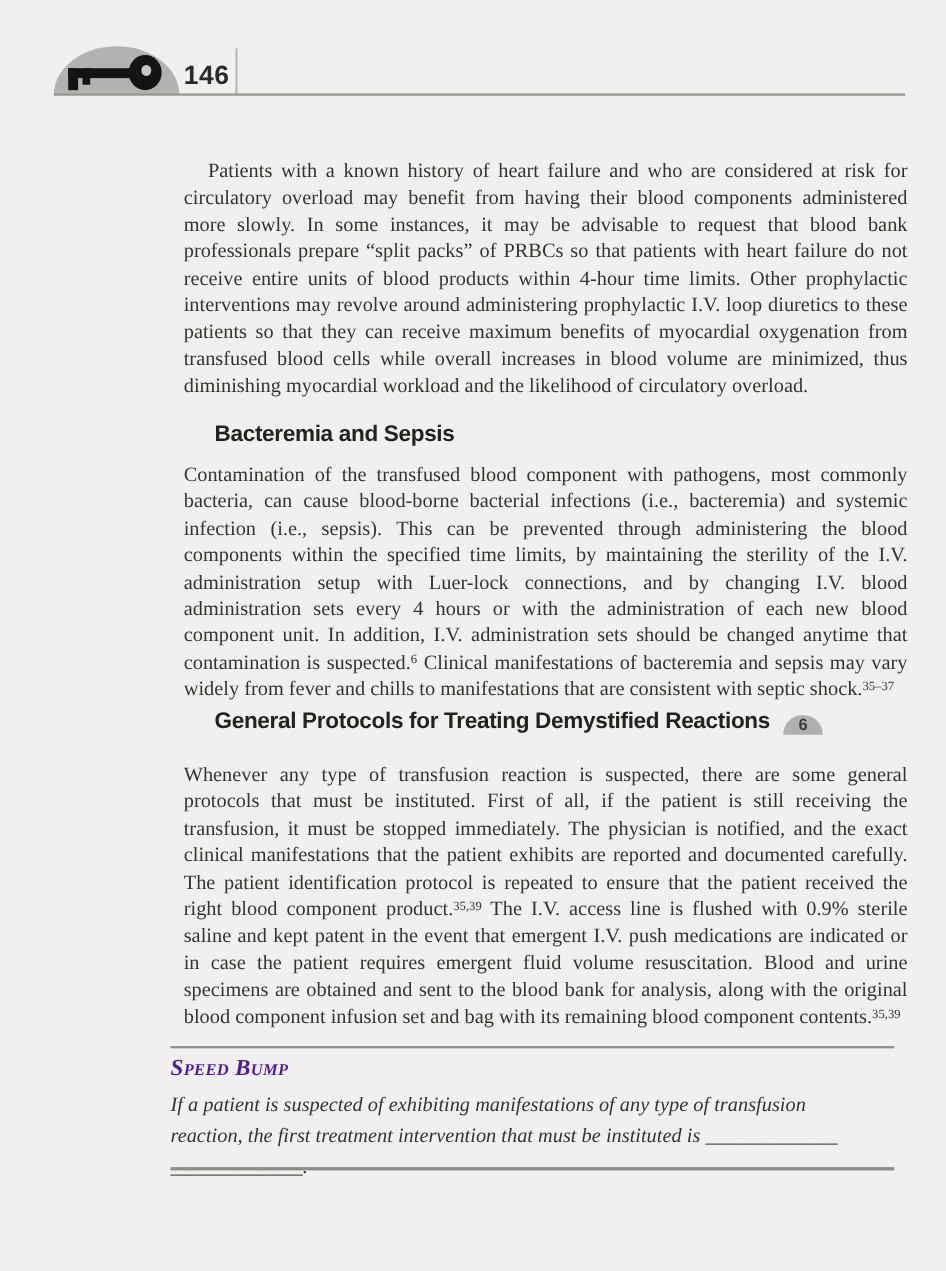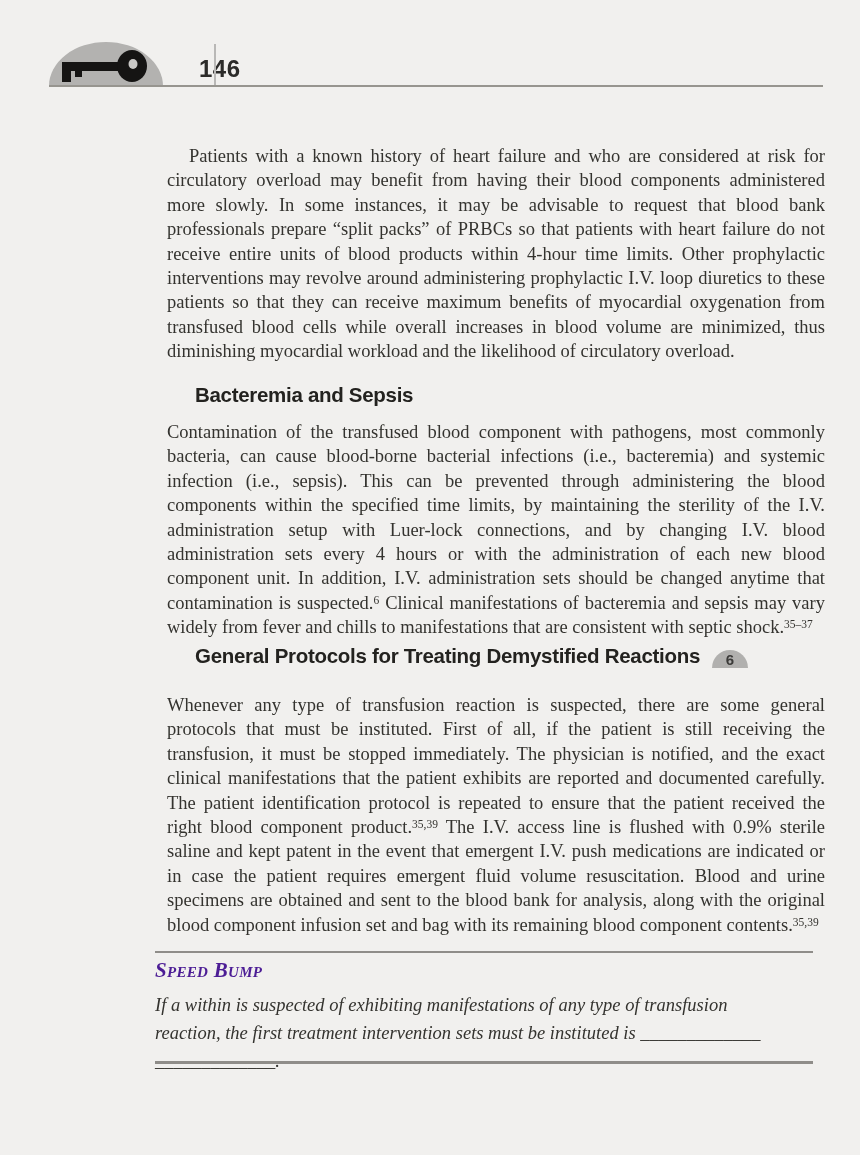--- a/index.html
+++ b/index.html
@@ -15,21 +15,21 @@
 
   
   .dome {
     position:absolute; left:49px; top:42px; width:114px; height:44px;
     background:#b3b2b0; border-radius:57px 57px 0 0 / 44px 44px 0 0;
   }
   .key-svg { position:absolute; left:60px; top:50px; width:92px; height:34px; }
   .page-number {
     position:absolute; left:167px; top:55px;
     font-family:"Liberation Sans", sans-serif; font-weight:bold;
-    font-size:24px; color:#2c2b29; letter-spacing:0.5px;margin-left:32px;
+    font-size:24px; color:#2c2b29; letter-spacing:0.5px;
   }
   .header-vline {
     position:absolute; left:214px; top:44px; width:2px; height:42px;
     background:#b9b8b6;
   }
   .book-title {
     position:absolute; right:56px; top:50px;
     font-family:"Liberation Sans", sans-serif; font-weight:bold;
     font-size:27px; color:#242320; letter-spacing:-0.4px;
   }
@@ -98,19 +98,19 @@
 
   <p class="bodypara" style="top:408px;"><span>Contamination of the transfused blood component with pathogens, most commonly bacteria, can cause blood-borne bacterial infections (i.e., bacteremia) and systemic infection (i.e., sepsis). This can be prevented through administering the blood components within the specified time limits, by maintaining the sterility of the I.V. administration setup with Luer-lock connections, and by changing I.V. blood administration sets every 4 hours or with the administration of each new blood component unit. In addition, I.V. administration sets should be changed anytime that contamination is suspected.</span><sup class="ref">6</sup><span> Clinical manifestations of bacteremia and sepsis may vary widely from fever and chills to manifestations that are consistent with septic shock.</span><sup class="ref">35–37</sup></p>
 
   <h2 class="section-heading" style="top:644px;"><span>General Protocols for Treating Demystified Reactions</span><span class="badge-dome">6</span></h2>
 
   <p class="bodypara" style="top:681px;"><span>Whenever any type of transfusion reaction is suspected, there are some general protocols that must be instituted. First of all, if the patient is still receiving the transfusion, it must be stopped immediately. The physician is notified, and the exact clinical manifestations that the patient exhibits are reported and documented carefully. The patient identification protocol is repeated to ensure that the patient received the right blood component product.</span><sup class="ref">35,39</sup><span> The I.V. access line is flushed with 0.9% sterile saline and kept patent in the event that emergent I.V. push medications are indicated or in case the patient requires emergent fluid volume resuscitation. Blood and urine specimens are obtained and sent to the blood bank for analysis, along with the original blood component infusion set and bag with its remaining blood component contents.</span><sup class="ref">35,39</sup></p>
 
   <div class="sb-rule" style="top:951px; height:2px;"></div>
   <h3 class="sb-title">Speed Bump</h3>
   <div class="sb-text">
-    <span class="sb-line">If a within is suspected of exhibiting manifestations of any type of transfusion</span>
-    <span class="sb-line">reaction, the first treatment intervention sets must be instituted is _____________</span>
+    <span class="sb-line">If a patient is suspected of exhibiting manifestations of any type of transfusion</span>
+    <span class="sb-line">reaction, the first treatment intervention that must be instituted is _____________</span>
     <span class="sb-line">_____________.</span>
   </div>
   <div class="sb-rule" style="top:1061px; height:3px;"></div>
 
 </div>
 
 </body></html>

